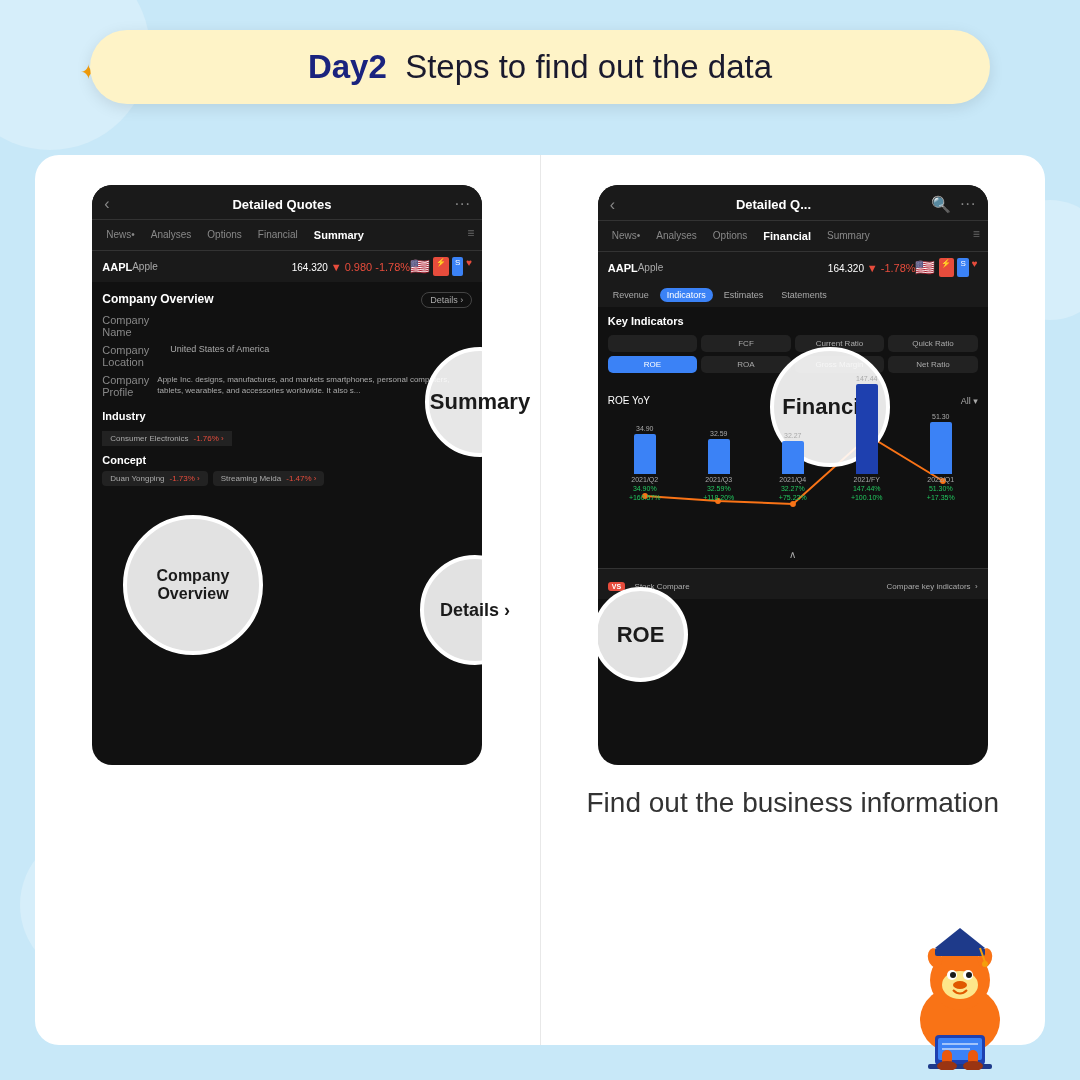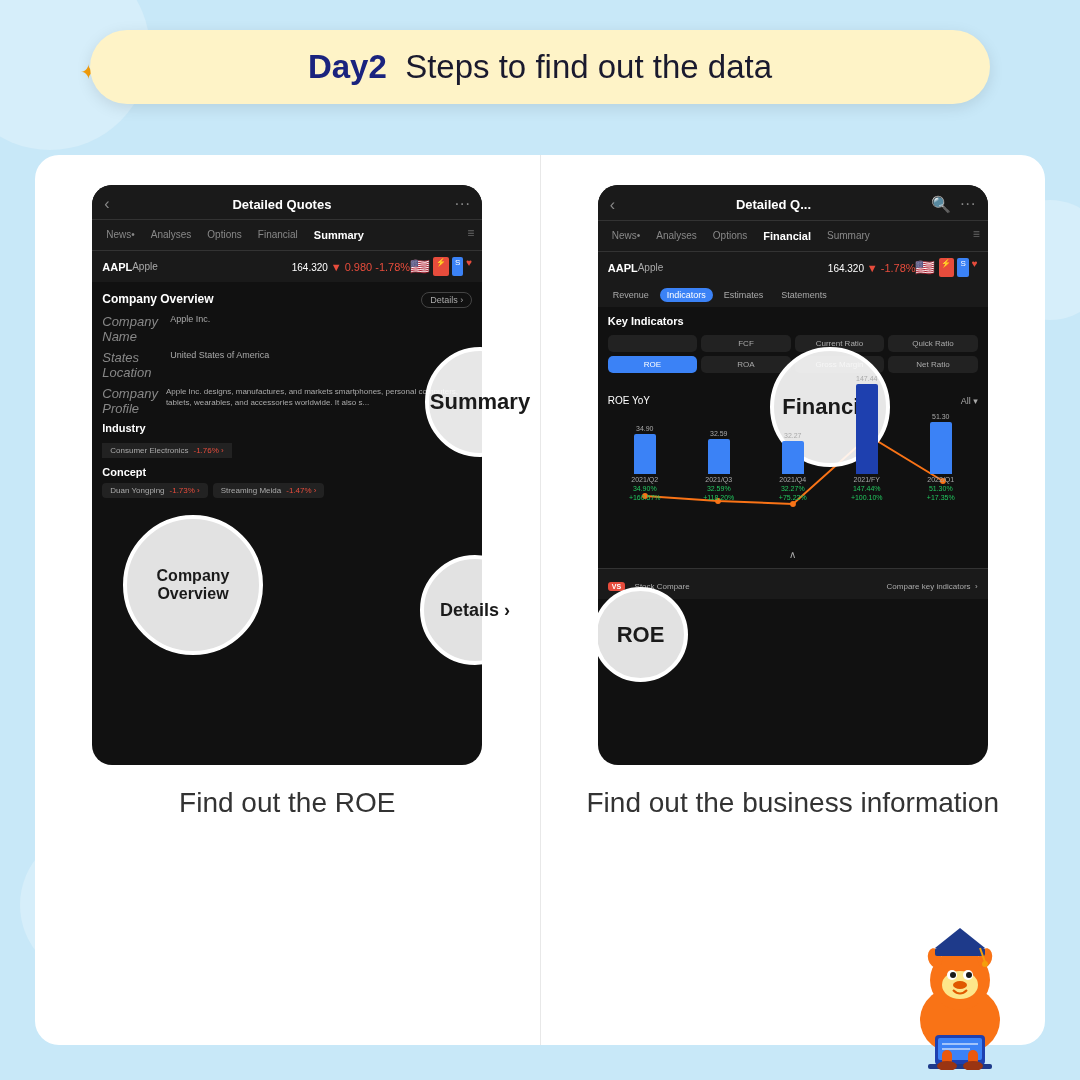--- a/index.html
+++ b/index.html
@@ -198,23 +198,22 @@
     }
 
     .company-row {
       display: flex;
       gap: 8px;
       margin-bottom: 6px;
     }
 
     .company-label {
       color: #888;
-      font-size: 13px;
+      font-size: 11px;
       width: 60px;
-      font-style: italic;
     }
 
     .company-value {
       color: #aaa;
       font-size: 9px;
       flex: 1;
     }
 
     .company-profile {
       color: #aaa;
@@ -513,24 +512,23 @@
         <div style="position:relative;">
           <div class="company-overview-title">Company Overview</div>
 
           <div style="position:absolute;right:0;top:0;background:transparent;border:1px solid #444;border-radius:12px;padding:2px 8px;color:#aaa;font-size:9px;display:flex;align-items:center;gap:3px;">
             <span>Details  ›</span>
           </div>
         </div>
 
         <div class="company-row">
           <span class="company-label">Company Name</span>
-          <span class="company-value">Apple Inc.</span>
         </div>
         <div class="company-row">
-          <span class="company-label">States Location</span>
+          <span class="company-label">Company Location</span>
           <span class="company-value">United States of America</span>
         </div>
         <div class="company-row">
           <span class="company-label">Company Profile</span>
           <span class="company-profile">Apple Inc. designs, manufactures, and markets smartphones, personal computers, tablets, wearables, and accessories worldwide. It also s...</span>
         </div>
 
         <div class="industry-title">Industry</div>
         <div class="industry-tag">
           <span>Consumer Electronics</span>
@@ -556,21 +554,20 @@
     </div>
 
     <div style="position:absolute;top:360px;left:88px;width:140px;height:140px;border-radius:50%;border:4px solid white;background:rgba(255,255,255,0.88);display:flex;align-items:center;justify-content:center;">
       <span style="font-size:16px;font-weight:800;color:#1a1a1a;text-align:center;padding:10px;">Company Overview</span>
     </div>
 
     <div style="position:absolute;top:400px;left:385px;width:110px;height:110px;border-radius:50%;border:4px solid white;background:rgba(255,255,255,0.88);display:flex;align-items:center;justify-content:center;">
       <span style="font-size:18px;font-weight:600;color:#1a1a1a;">Details ›</span>
     </div>
 
-    <div class="caption" style="margin-top:20px;">Find out the ROE</div>
   </div>
 
   <div class="panel">
 
     <div class="phone">
 
       <div class="phone-header">
         <span class="nav-icon">‹</span>
         <span class="phone-title">Detailed Q...</span>
         <div style="display:flex;gap:8px;">

